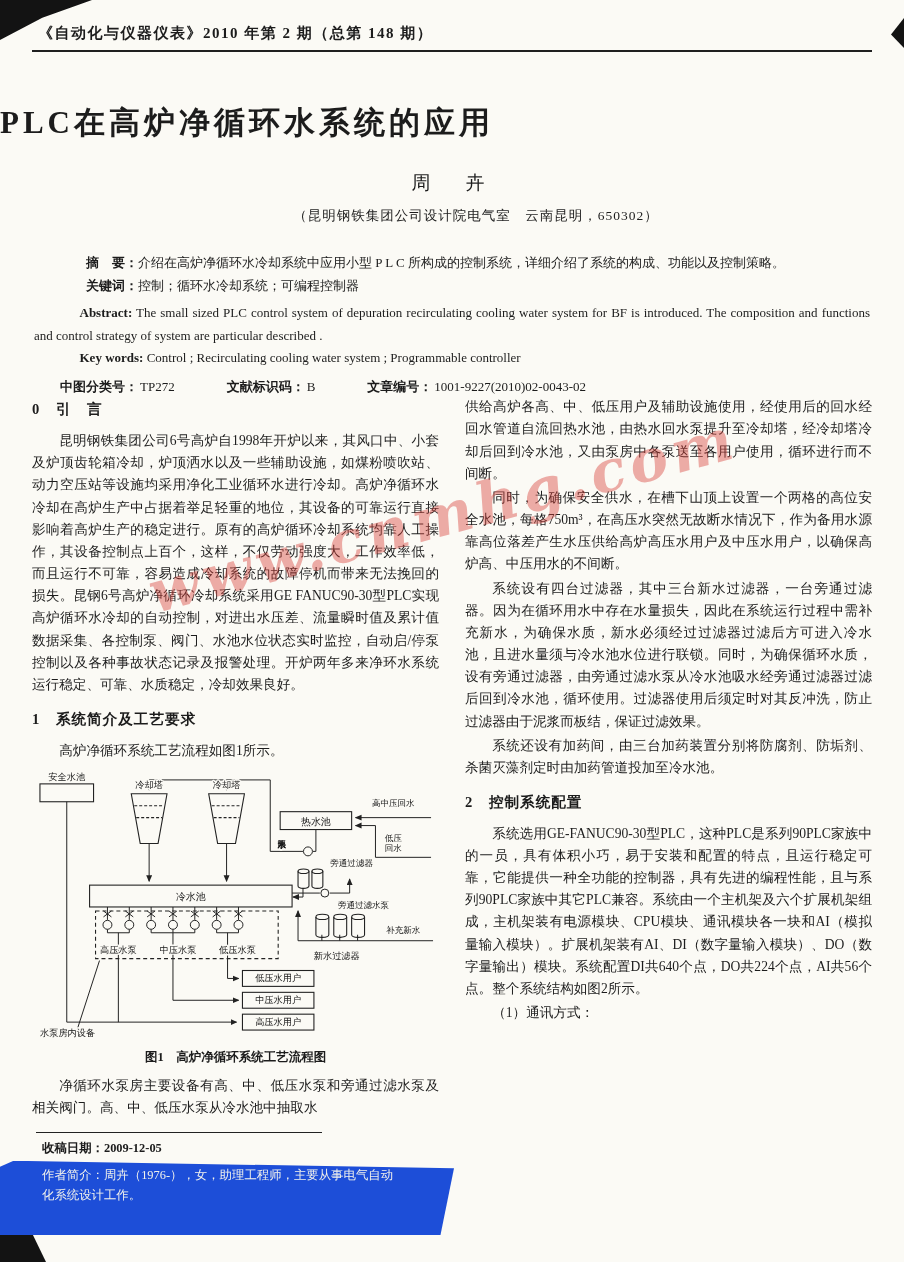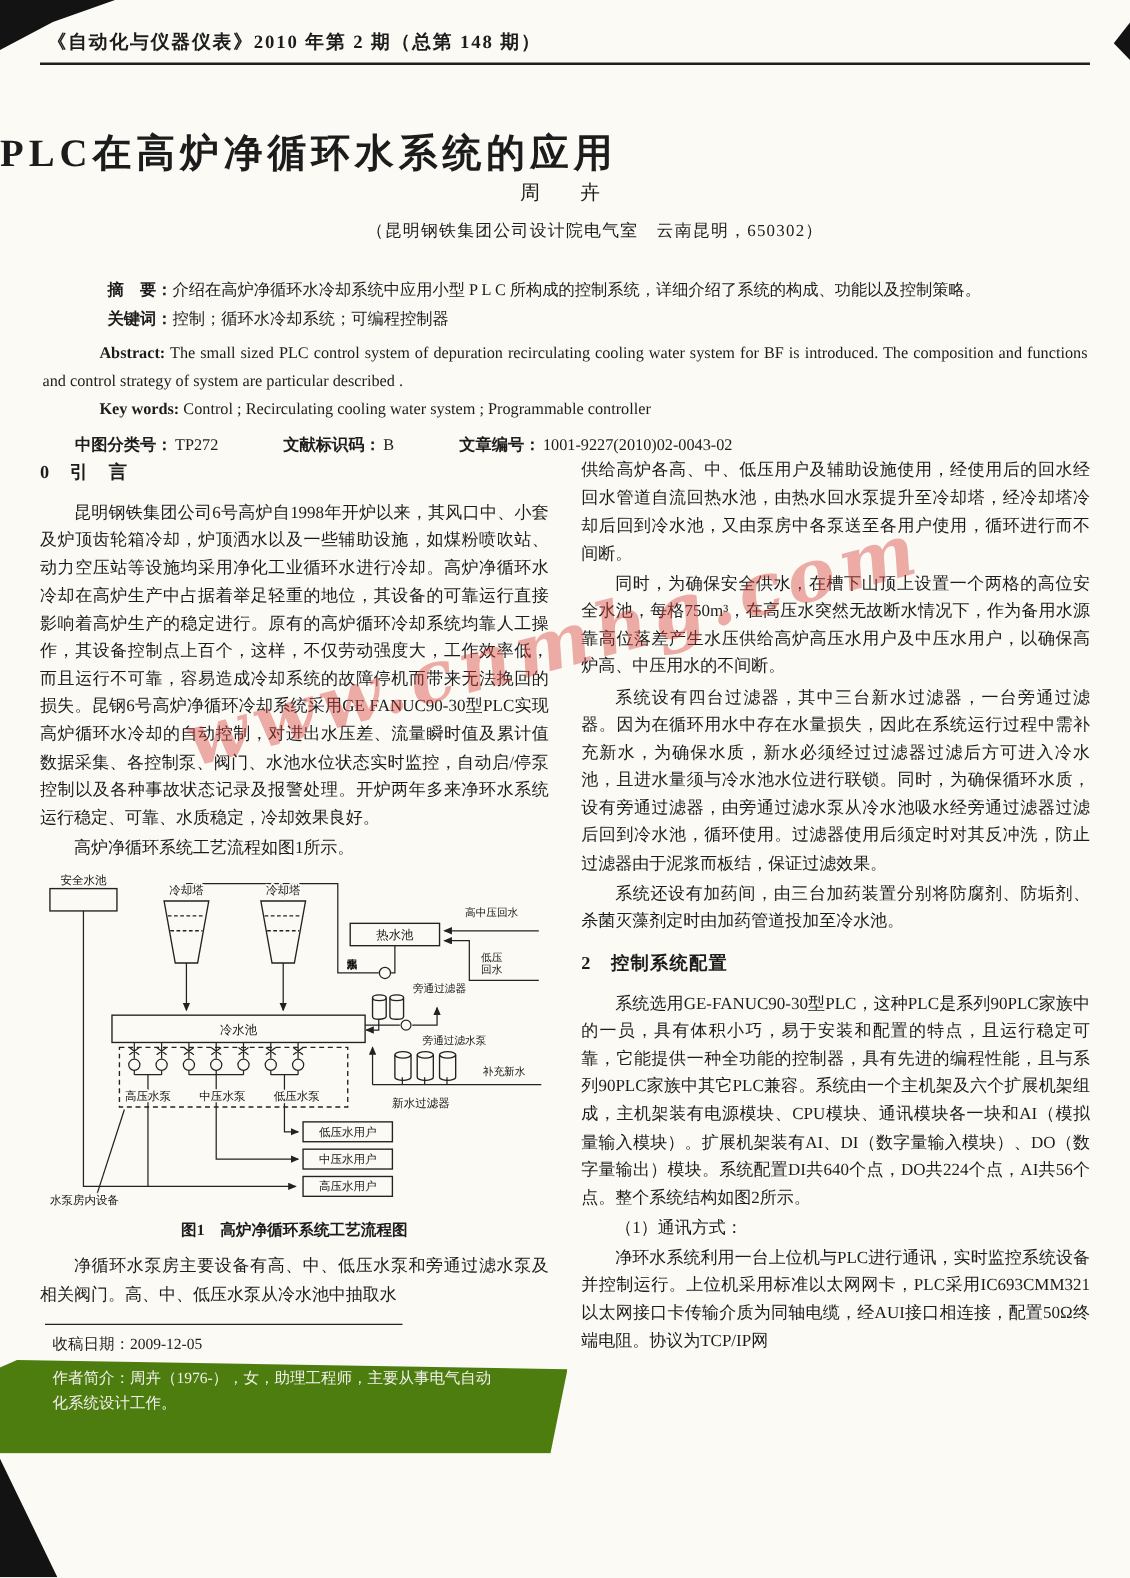--- a/index.html
+++ b/index.html
@@ -4,21 +4,21 @@
 <style>
   html,body { margin:0; padding:0; }
   body {
     width:904px; height:1262px; position:relative; overflow:hidden;
     background:#fbfaf5; color:#1c1c1c;
     font-family:"Liberation Serif","DejaVu Serif",serif;
   }
   .journal-header { padding:24px 0 0 38px; font-size:15px; font-weight:bold; letter-spacing:1.5px; }
   .header-rule { margin:7px 32px 0 32px; border-top:2px solid #1f1f1f; height:0; }
   .title { text-align:left; font-size:31px; font-weight:bold; letter-spacing:4px; margin-top:50px; }
-  .author { text-align:center; font-size:16px; letter-spacing:8px; }
+  .author { text-align:center; font-size:19px; margin-top:26px; letter-spacing:8px; }
   .affiliation { text-align:center; font-size:13.5px; margin-top:11px; letter-spacing:1px;padding-left:48px; }
   .abstract-cn { margin:26px 60px 0; font-size:13px; line-height:1.78; }
   .abstract-cn p { margin:0; text-indent:2em; text-align:justify; }
   .abstract-en { margin:5px 34px 0; font-size:13px; line-height:1.72; }
   .abstract-en p { margin:0; text-indent:3.5em; text-align:justify; }
   .label-b { font-weight:bold; }
   .meta-row { margin:9px 0 0 60px; font-size:13px; display:flex; gap:52px; }
   .meta-row .label-b { margin-right:2px; }
   .columns { display:flex; gap:26px; padding:0 32px; align-items:flex-start; }
   .col { width:407px; font-size:13.6px; line-height:1.63; text-align:justify; }
@@ -29,23 +29,23 @@
   .fig { margin:6px 0 0; }
   .fig svg { display:block; width:100%; height:auto; }
   .fig svg text {
     font-family:"Liberation Sans","DejaVu Sans",sans-serif; fill:#141414;
     stroke:#fbfaf5; stroke-width:2.8px; paint-order:stroke; stroke-linejoin:round;
   }
   .t10 { font-size:10px; } .t9 { font-size:9.3px; } .t8 { font-size:8.6px; }
   .fig-caption { text-align:center; font-weight:bold; font-size:12.5px; margin:3px 0 8px; }
   .footnote { margin-top:12px; position:relative; }
   .footnote-rule { width:286px; border-top:1.5px solid #222; margin:0 0 5px 4px; }
-  .footnote-date { font-size:12.4px; font-weight:normal; margin:0 0 3px 10px; }
+  .footnote-date { font-size:12.4px; font-weight:bold; margin:0 0 3px 10px; }
   .footnote-bio {
-    background:#4d7c0f; color:#f2f2ec; font-size:12.4px; line-height:1.6;
+    background:#1d4ed8; color:#f2f2ec; font-size:12.4px; line-height:1.6;
     margin-left:-32px; width:402px; padding:5px 10px 30px 42px;
     clip-path:polygon(3% 0, 100% 10%, 97% 100%, 0 100%, 0 8%);
   }
   .footnote-bio span { display:block; }
   .watermark {
     position:absolute; left:150px; top:560px; white-space:nowrap;
     transform:rotate(-15deg); transform-origin:left center;
     font-size:58px; letter-spacing:5px; font-weight:bold; font-style:italic;
     color:rgba(214,62,56,0.42); pointer-events:none;
     font-family:"DejaVu Serif",serif;
@@ -85,20 +85,21 @@
   <span><span class="label-b">中图分类号：</span><span>TP272</span></span>
   <span><span class="label-b">文献标识码：</span><span>B</span></span>
   <span><span class="label-b">文章编号：</span><span>1001-9227(2010)02-0043-02</span></span>
 </div>
 
 <div class="columns">
 
   <div class="col">
     <div class="sec-h first">0　引　言</div>
     <p class="para">昆明钢铁集团公司6号高炉自1998年开炉以来，其风口中、小套及炉顶齿轮箱冷却，炉顶洒水以及一些辅助设施，如煤粉喷吹站、动力空压站等设施均采用净化工业循环水进行冷却。高炉净循环水冷却在高炉生产中占据着举足轻重的地位，其设备的可靠运行直接影响着高炉生产的稳定进行。原有的高炉循环冷却系统均靠人工操作，其设备控制点上百个，这样，不仅劳动强度大，工作效率低，而且运行不可靠，容易造成冷却系统的故障停机而带来无法挽回的损失。昆钢6号高炉净循环冷却系统采用GE FANUC90-30型PLC实现高炉循环水冷却的自动控制，对进出水压差、流量瞬时值及累计值数据采集、各控制泵、阀门、水池水位状态实时监控，自动启/停泵控制以及各种事故状态记录及报警处理。开炉两年多来净环水系统运行稳定、可靠、水质稳定，冷却效果良好。</p>
+    <div class="sec-h">1　系统简介及工艺要求</div>
     <p class="para">高炉净循环系统工艺流程如图1所示。</p>
 
     <div class="fig">
       <svg viewBox="0 0 410 278" role="img">
         <defs>
           <marker id="arr" markerWidth="7" markerHeight="7" refX="6" refY="3" orient="auto">
             <path d="M0,0 L7,3 L0,6 Z" fill="#222"></path>
           </marker>
         </defs>
 
@@ -203,18 +204,17 @@
   </div>
 
   <div class="col">
     <p class="para cont">供给高炉各高、中、低压用户及辅助设施使用，经使用后的回水经回水管道自流回热水池，由热水回水泵提升至冷却塔，经冷却塔冷却后回到冷水池，又由泵房中各泵送至各用户使用，循环进行而不间断。</p>
     <p class="para">同时，为确保安全供水，在槽下山顶上设置一个两格的高位安全水池，每格750m³，在高压水突然无故断水情况下，作为备用水源靠高位落差产生水压供给高炉高压水用户及中压水用户，以确保高炉高、中压用水的不间断。</p>
     <p class="para">系统设有四台过滤器，其中三台新水过滤器，一台旁通过滤器。因为在循环用水中存在水量损失，因此在系统运行过程中需补充新水，为确保水质，新水必须经过过滤器过滤后方可进入冷水池，且进水量须与冷水池水位进行联锁。同时，为确保循环水质，设有旁通过滤器，由旁通过滤水泵从冷水池吸水经旁通过滤器过滤后回到冷水池，循环使用。过滤器使用后须定时对其反冲洗，防止过滤器由于泥浆而板结，保证过滤效果。</p>
     <p class="para">系统还设有加药间，由三台加药装置分别将防腐剂、防垢剂、杀菌灭藻剂定时由加药管道投加至冷水池。</p>
     <div class="sec-h">2　控制系统配置</div>
     <p class="para">系统选用GE-FANUC90-30型PLC，这种PLC是系列90PLC家族中的一员，具有体积小巧，易于安装和配置的特点，且运行稳定可靠，它能提供一种全功能的控制器，具有先进的编程性能，且与系列90PLC家族中其它PLC兼容。系统由一个主机架及六个扩展机架组成，主机架装有电源模块、CPU模块、通讯模块各一块和AI（模拟量输入模块）。扩展机架装有AI、DI（数字量输入模块）、DO（数字量输出）模块。系统配置DI共640个点，DO共224个点，AI共56个点。整个系统结构如图2所示。</p>
     <p class="para">（1）通讯方式：</p>
-    <p class="para">净环水系统利用一台上位机与PLC进行通讯，实时监控系统设备并控制运行。上位机采用标准以太网网卡，PLC采用IC693CMM321以太网接口卡传输介质为同轴电缆，经AUI接口相连接，配置50Ω终端电阻。协议为TCP/IP网</p>
   </div>
 
 </div>
 
 <div class="watermark">www.cnmhg.com</div>
 
 </body></html>

